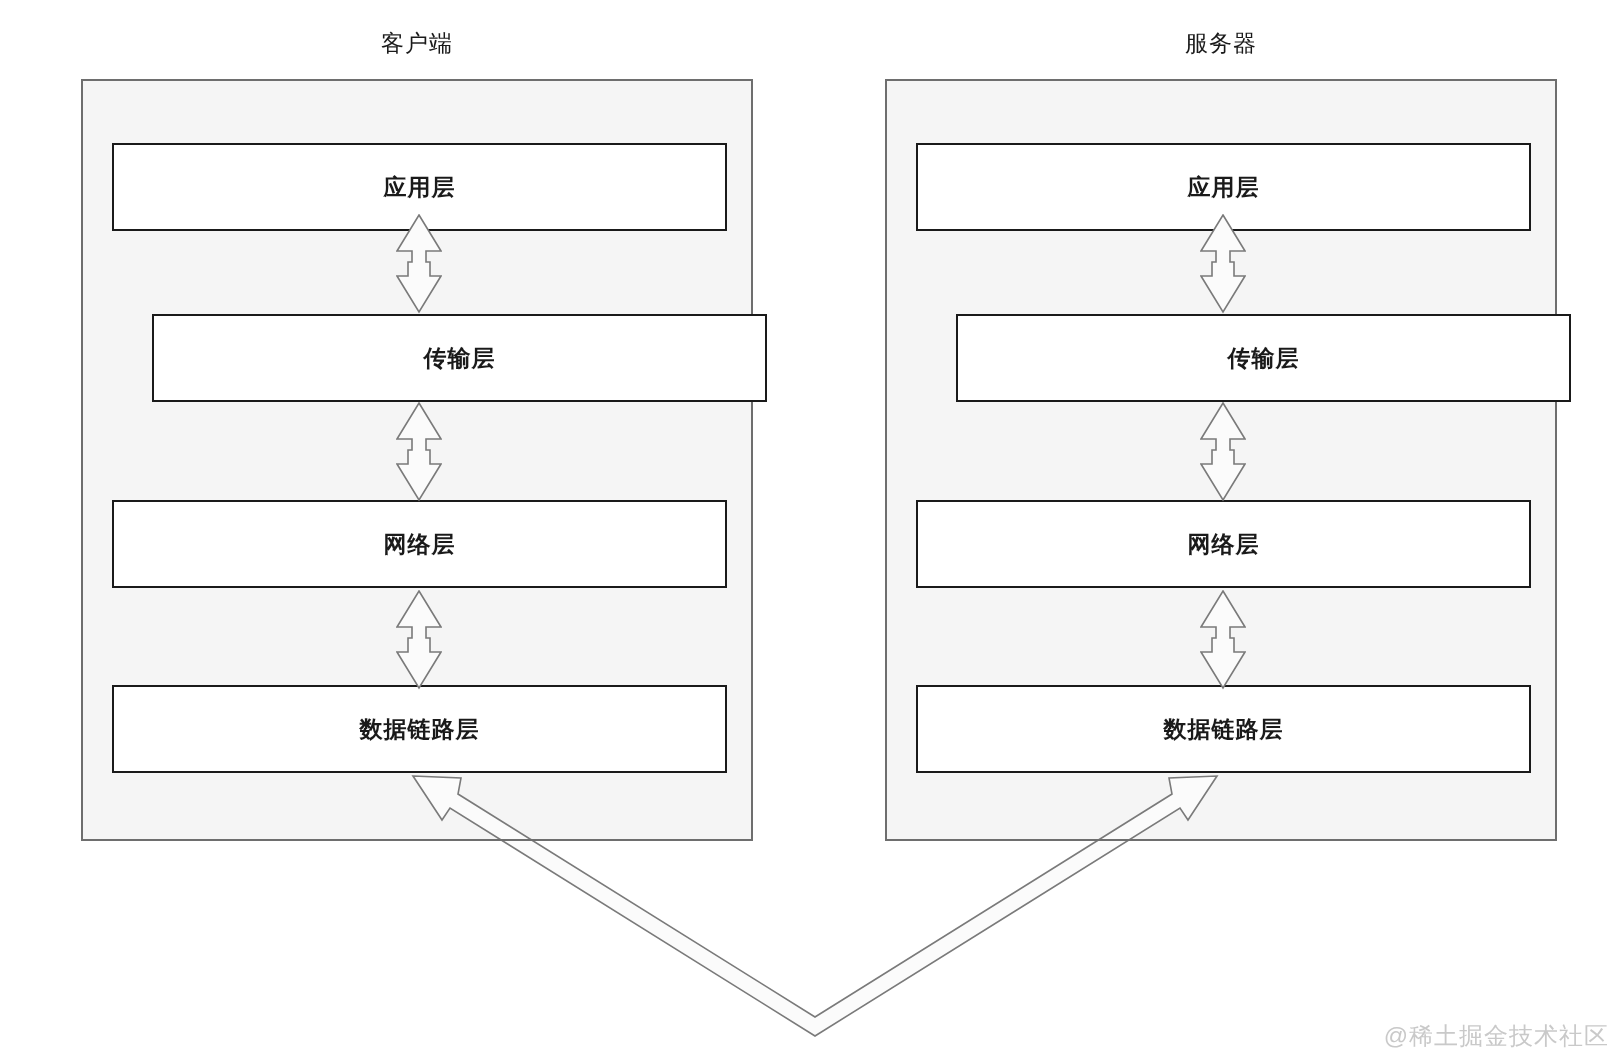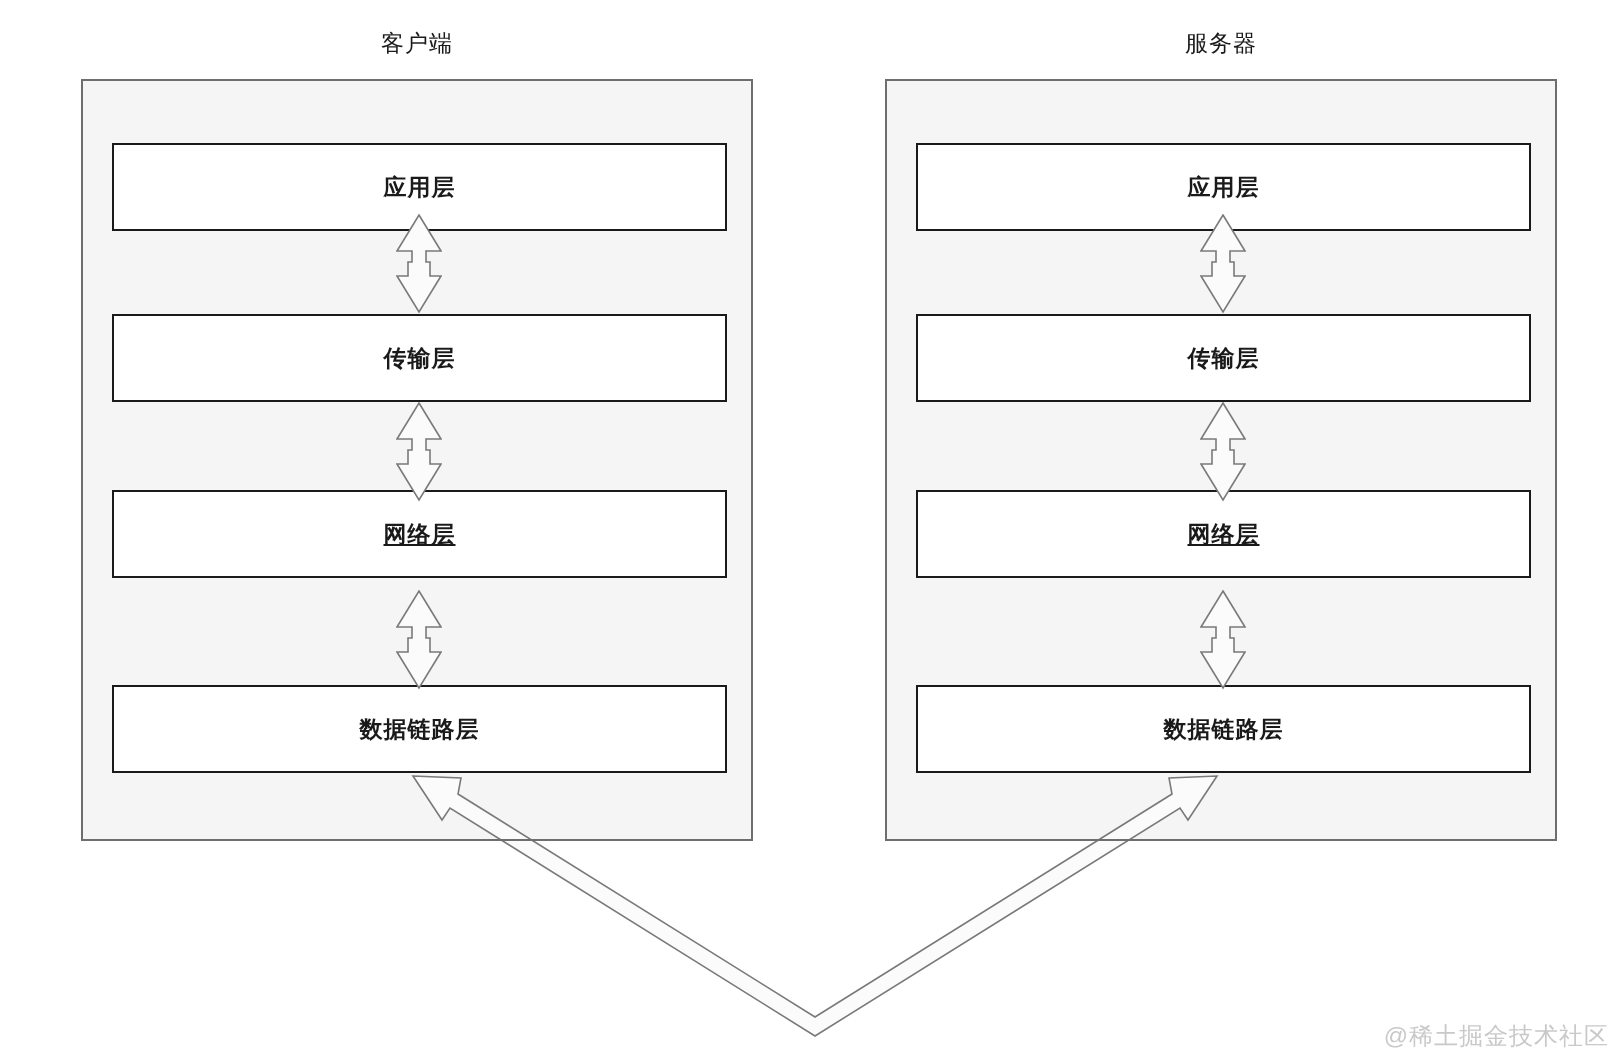--- a/index.html
+++ b/index.html
@@ -45,22 +45,22 @@
     position:absolute;
     left:29px;
     width:611px;height:84px;
     background:var(--box-fill);
     border:2px solid var(--box-border);
     display:flex;align-items:center;justify-content:center;
     font-size:23px;font-weight:700;
     letter-spacing:1px;
   }
   .layer-box.l0{top:34px;margin-top:28px;}
-  .layer-box.l1{top:233px;}
-  .layer-box.l2{top:409px;text-decoration:underline;}
+  .layer-box.l1{top:233px;margin-left:40px;}
+  .layer-box.l2{top:419px;}
   .layer-box.l3{top:604px;}
   .vconn{
     position:absolute;
     width:46px;height:100px;
     left:313px;
   }
   .vconn.a0{top:133px;}
   .vconn.a1{top:321px;}
   .vconn.a2{top:509px;}
   .vconn polygon, .link-band polygon{

